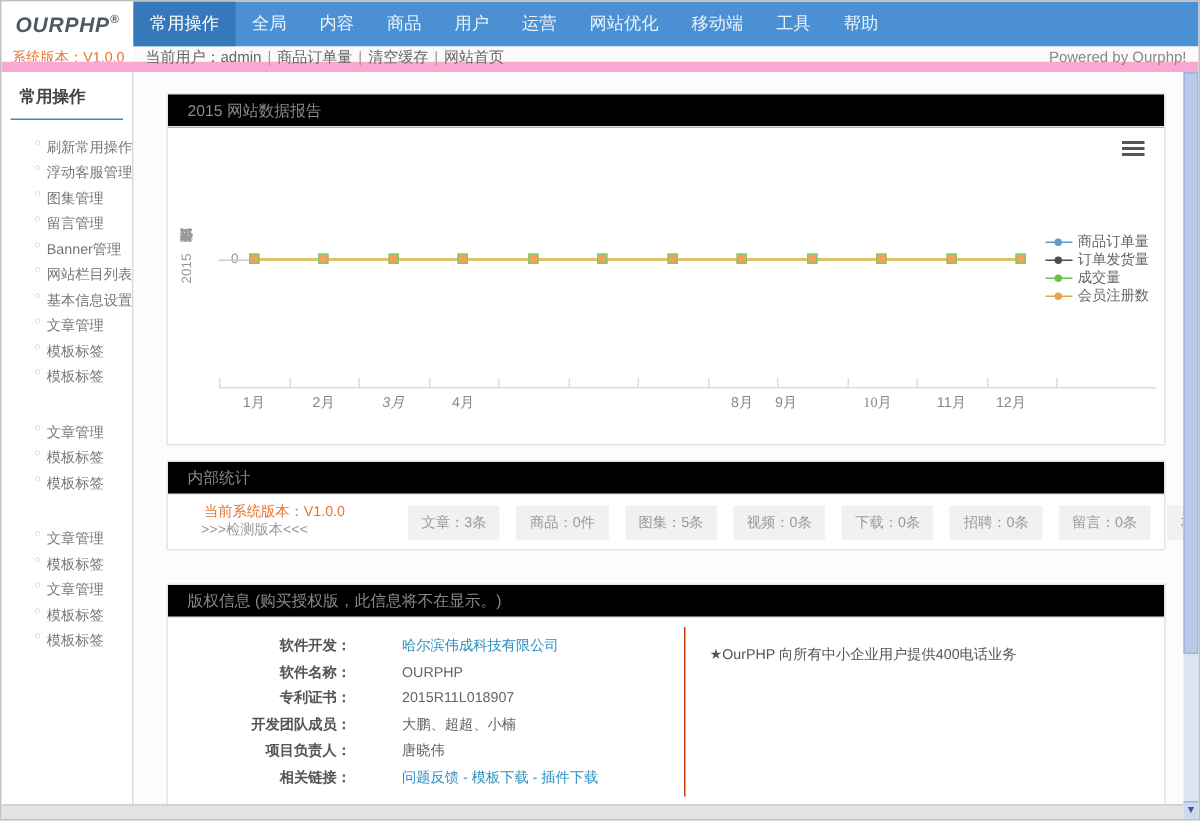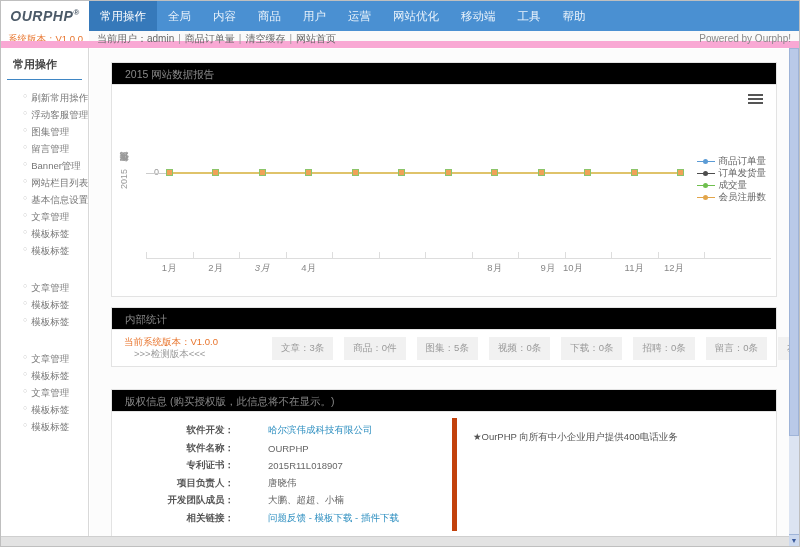--- a/index.html
+++ b/index.html
@@ -56,28 +56,28 @@
   .legend { position:absolute; right:10px; top:70px; }
   .legend-row { display:flex; align-items:center; height:12px; cursor:pointer; }
   .legend-icon { position:relative; width:18px; height:7px; margin-right:4px; }
   .legend-icon .ln { position:absolute; left:0; right:0; top:3px; height:1.5px; }
   .legend-icon .dt { position:absolute; left:6px; top:1px; width:5px; height:5px; border-radius:50%; }
   .legend-label { font-size:9.5px; color:#666; white-space:nowrap; }
 
   
   .stats-body { display:flex; align-items:center; height:36px; padding:0 12px; }
   .ver-block { width:148px; flex:none; }
-  .ver-line { font-size:9.5px; color:#e8742c; line-height:12px; }
+  .ver-line { font-size:9.5px; color:#e8742c; line-height:12px;margin-left:12px; }
   .check-line { font-size:9.5px; color:#999; line-height:12px; padding-left:10px; cursor:pointer; }
   .stat-list { display:flex; gap:11px; }
   .stat-box { background:#f1f1f1; color:#999; font-size:9.5px; padding:5px 9px; white-space:nowrap; }
 
   
   .copy-body { display:flex; min-height:122px; padding:6px 0; }
-  .copy-left { width:345px; flex:none; border-right:5px solid #c2410c; padding:4px 0; }
+  .copy-left { width:345px; flex:none; border-right:1px solid #c2410c; padding:4px 0; }
   .copy-row { display:flex; align-items:center; height:17.5px; font-size:9.5px; }
   .copy-label { width:122px; flex:none; text-align:right; font-weight:bold; color:#555; }
   .copy-value { margin-left:6px; color:#666;padding-left:28px; }
   .copy-value.link { color:#2e8fc0; cursor:pointer; }
   .copy-value.boxed { background:#f1f1f1; padding:1px 5px; }
   .copy-right { flex:1; padding:10px 16px; }
   .note-line { font-size:9.5px; color:#555; line-height:17px; white-space:nowrap; }
 
   
   .footer-strip { position:absolute; left:0; right:10px; bottom:0; height:10px; background:#e3e3e3; border-top:1px solid #cfcfcf; }
@@ -276,22 +276,22 @@
           <div class="x-tick" style="left: 406px;"></div>
           <div class="x-tick" style="left: 452.5px;"></div>
           <div class="x-tick" style="left: 499px;"></div>
           <div class="x-tick" style="left: 545.5px;"></div>
           <div class="x-tick" style="left: 592px;"></div>
           <div class="x-label" style="left: 57.25px;">1月</div>
           <div class="x-label" style="left: 103.75px;">2月</div>
           <div class="x-label" style="left: 150.25px; font-style: italic;">3月</div>
           <div class="x-label" style="left: 196.75px;">4月</div>
           <div class="x-label" style="left: 382.75px;">8月</div>
-          <div class="x-label" style="left: 436px;">9月</div>
-          <div class="x-label" style="left: 461px;">10月</div>
+          <div class="x-label" style="left: 412px;">9月</div>
+          <div class="x-label" style="left: 473px; font-family: Liberation Serif, serif;">10月</div>
           <div class="x-label" style="left: 522.25px;">11月</div>
           <div class="x-label" style="left: 562px;">12月</div>
         </div>
     </div>
 
     <div class="panel p2">
       <div class="panel-header">内部统计</div>
       <div class="stats-body">
         <div class="ver-block">
           <div class="ver-line">当前系统版本：V1.0.0</div>
@@ -321,26 +321,26 @@
             </div>
             <div class="copy-row">
               <span class="copy-label">软件名称：</span>
               <span class="copy-value text">OURPHP</span>
             </div>
             <div class="copy-row">
               <span class="copy-label">专利证书：</span>
               <span class="copy-value text">2015R11L018907</span>
             </div>
             <div class="copy-row">
+              <span class="copy-label">开发团队成员：</span>
+              <span class="copy-value text">大鹏、超超、小楠</span>
+            </div>
+            <div class="copy-row">
               <span class="copy-label">项目负责人：</span>
               <span class="copy-value text">唐晓伟</span>
-            </div>
-            <div class="copy-row">
-              <span class="copy-label">开发团队成员：</span>
-              <span class="copy-value text">大鹏、超超、小楠</span>
             </div>
             <div class="copy-row">
               <span class="copy-label">相关链接：</span>
               <span class="copy-value link">问题反馈 - 模板下载 - 插件下载</span>
             </div>
           </div>
         <div class="copy-right" id="copy-notes">
             <div class="note-line">★OurPHP 向所有中小企业用户提供400电话业务</div>
           </div>
       </div>

